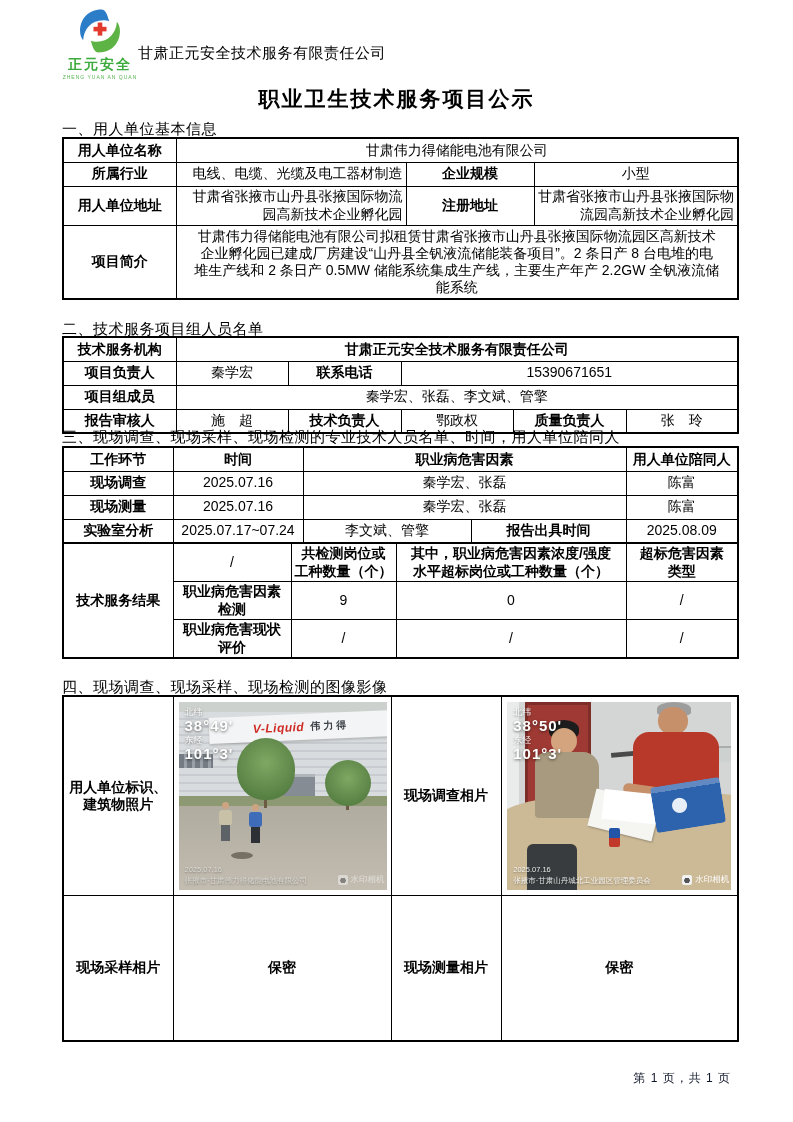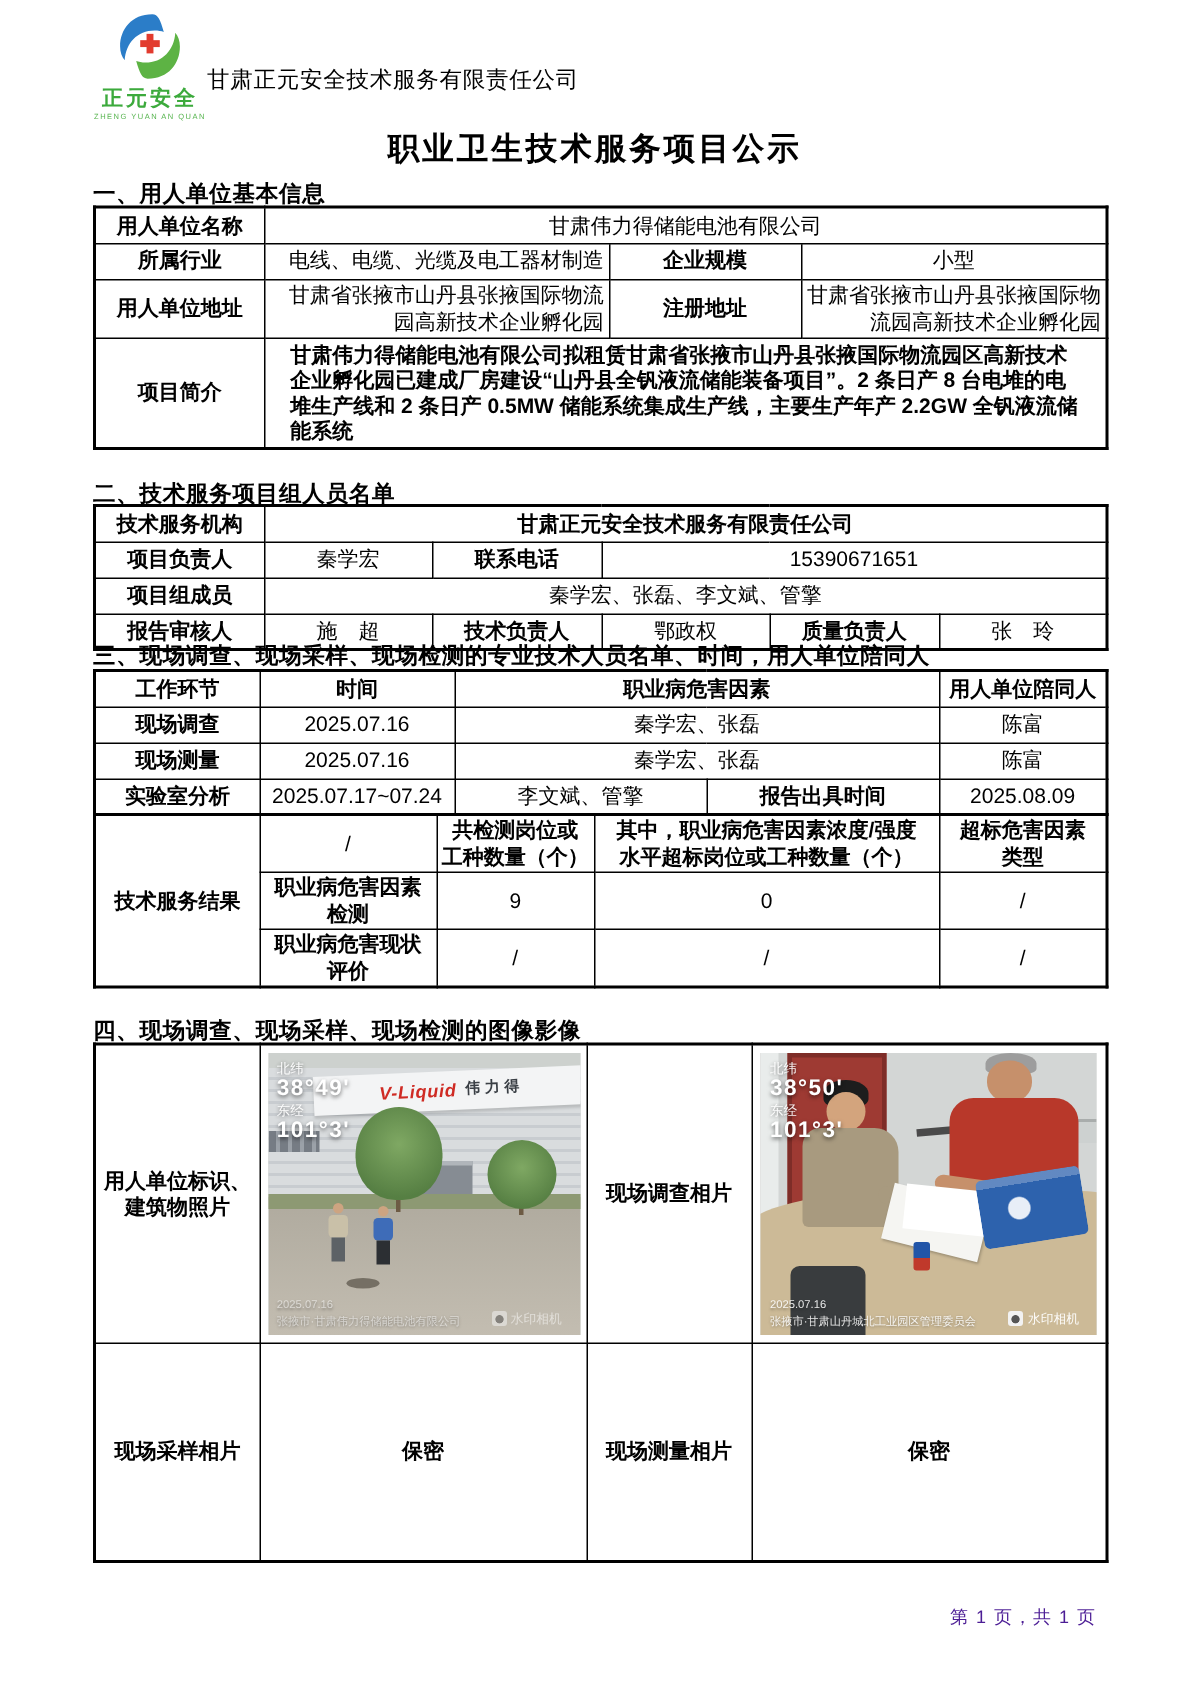--- a/index.html
+++ b/index.html
@@ -12,50 +12,50 @@
   .abs { position:absolute; }
 
   
   .brand { left:62px; top:8px; width:76px; text-align:center; }
   .brand-cn { color:#3caa3c; font-weight:bold; font-size:14px; letter-spacing:2px; margin-top:-2px; }
   .brand-en { color:#56b44e; font-size:5px; letter-spacing:1px; }
   .company { left:138px; top:44px; font-size:15px; letter-spacing:0.5px; }
   .title { left:0; right:0; top:85px; text-align:center; font-size:21px; font-weight:bold; letter-spacing:2px; }
 
   
-  .sec { left:62px; font-size:15px; font-weight:bold; letter-spacing:0.5px; }
+  .sec { left:62px; font-size:15px; font-weight:normal; letter-spacing:0.5px; }
 
   
   table { border-collapse:collapse; table-layout:fixed; width:675px; background:#fff; }
   table { border:2px solid #000; }
   td { border:1px solid #000; text-align:center; vertical-align:middle;
        font-size:14px; line-height:1.25; padding:1px 3px; overflow:hidden; word-break:break-all; }
   .b { font-weight:bold; }
   .left { text-align:right; }
   .pre { white-space:pre-line; }
   tr.r24 { height:24px;margin-top:36px; } tr.r39 { height:39px; } tr.r72 { height:72px; }
   tr.r32 { height:32px; } tr.r37 { height:37px; }
   tr.r198 { height:198px; } tr.r145 { height:145px; }
-  .intro { padding:2px 17px; line-height:17px; text-align:left;font-weight:bold; }
+  .intro { padding:2px 17px; line-height:17px; text-align:center; }
 
   
   .pcell { padding:5px; }
   .photo { position:relative; height:188px; overflow:hidden; background:#c9cdc9; margin:0 auto; }
   .photo * { position:absolute; }
   #photo1 { width:208px; } #photo2 { width:224px; }
 
   .gps { left:6px; top:5px; color:#fff; text-align:left;
          text-shadow:0 1px 3px rgba(0,0,0,.55); line-height:1.15; position:absolute; z-index:5; }
   .gps .sm { display:block; font-size:9px; opacity:.92; position:static; }
   .gps .lg { display:block; font-size:15px; font-weight:bold; letter-spacing:1px; position:static; }
   .cap { left:6px; bottom:4px; right:6px; text-align:left; line-height:1.5; z-index:5;
          color:rgba(255,255,255,.88); font-size:7.5px; text-shadow:0 1px 2px rgba(0,0,0,.35); }
   .cap div { position:static; }
   .cap-faint { color:rgba(255,255,255,.55); }
-  .wm { right:12px; bottom:5px; z-index:6; display:flex; align-items:flex-start; gap:3px;
+  .wm { right:2px; bottom:5px; z-index:6; display:flex; align-items:flex-end; gap:3px;
         color:rgba(255,255,255,.95); font-size:8.5px; }
   .wm-box { position:static; width:10px; height:10px; background:#f2f2f2; border-radius:2px;
             background-image:radial-gradient(circle at 50% 55%, #555 0 2.5px, transparent 3px); }
   .wm span { position:static; }
 
   
   .p1-sky { inset:0; background:#cdd1ce; }
   .p1-build { left:-4px; right:-4px; top:10px; height:88px;
               background:repeating-linear-gradient(180deg,#d9dcde 0 6px,#c8ccd0 6px 8px); }
   .p1-sign { left:30px; right:-6px; top:12px; height:26px; background:#f3f4f5;
@@ -103,21 +103,21 @@
   .p2-man2-arm { left:116px; top:84px; width:52px; height:11px; background:#c6906b; border-radius:6px; transform:rotate(8deg); }
   .p2-paper1 { left:84px; top:94px; width:66px; height:38px; background:#f5f5f2; transform:rotate(14deg); box-shadow:1px 1px 2px rgba(0,0,0,.25); }
   .p2-paper2 { left:96px; top:90px; width:60px; height:30px; background:#ffffff; transform:rotate(6deg); }
   .p2-bag { left:146px; top:80px; width:70px; height:46px; background:#2d62ad; transform:rotate(-9deg); border-radius:4px;
             background-image:linear-gradient(180deg, rgba(255,255,255,.25) 0 6px, transparent 6px),
                              radial-gradient(circle at 38% 48%, #e8eef7 0 7px, transparent 8px); }
   .p2-can { left:102px; top:126px; width:11px; height:19px; border-radius:2px;
             background:linear-gradient(180deg,#2255a8 0 55%, #c0392b 55%); }
 
   
-  .footer { right:62px; top:1070px; font-size:12px; color:#4c1d95; letter-spacing:1px; }
+  .footer { right:62px; top:1070px; font-size:12px; color:#0f172a; letter-spacing:1px; }
 </style>
 </head>
 <body>
 
 <div class="abs brand">
   <svg width="50" height="46" viewBox="0 0 64 60">
     <path d="M34 2 C16 2 6 15 6 30 c0 5 1.5 9 4 12 C11 27 21 16 36 16 c3 0 6 .5 8 1.3 C41 7 39 2 34 2 Z" fill="#2b7dc8"></path>
     <path d="M30 58 C48 58 58 45 58 30 c0-5-1.5-9-4-12 C53 33 43 44 28 44 c-3 0-6-.5-8-1.3 C23 53 25 58 30 58 Z" fill="#5db344"></path>
     <rect x="29" y="19" width="6" height="17" fill="#e23b2e"></rect>
     <rect x="23.5" y="24.5" width="17" height="6" fill="#e23b2e"></rect>

